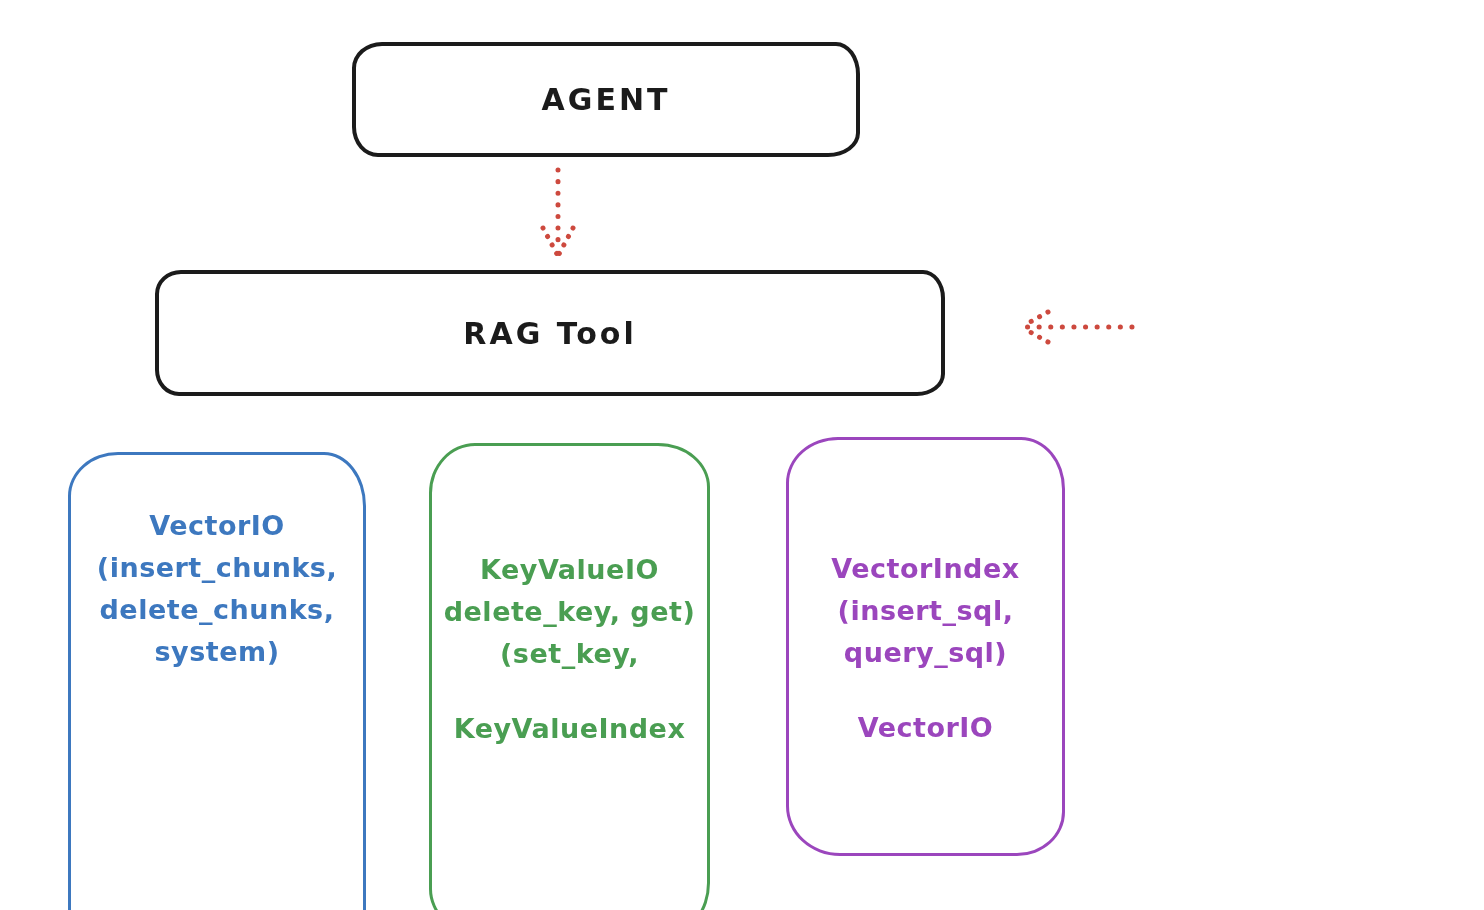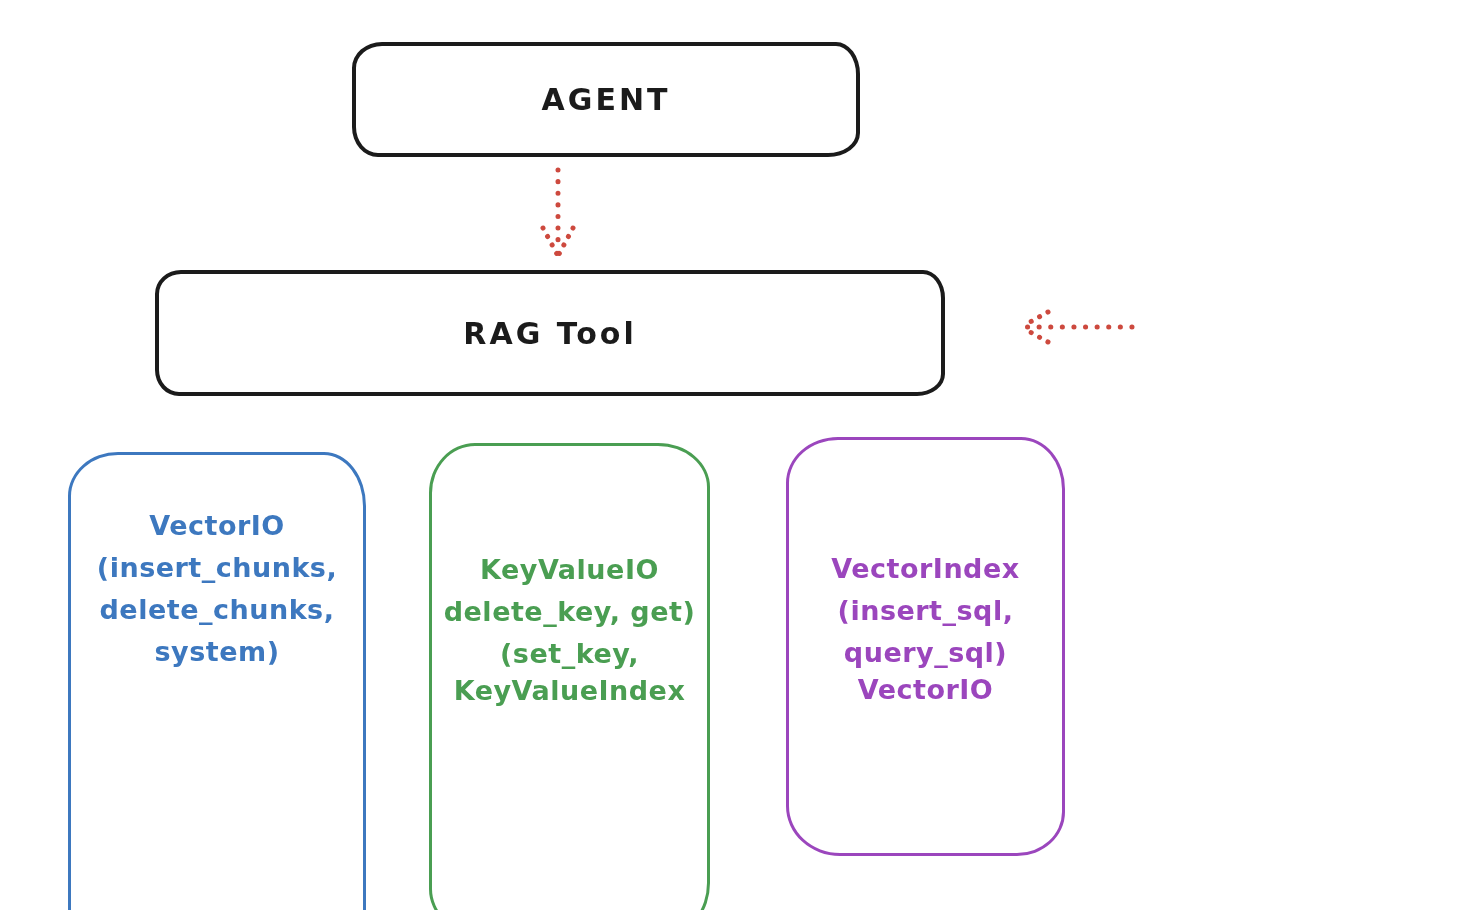--- a/index.html
+++ b/index.html
@@ -58,21 +58,21 @@
     left:786px;top:437px;width:279px;height:419px;
     border:3px solid var(--purple);color:var(--purple);
     border-radius:52px 44px 48px 54px / 46px 52px 44px 50px;
     padding-top:108px;
   }
   .backend .line{
     font-size:27px;font-weight:700;line-height:42px;letter-spacing:0.5px;
     white-space:nowrap;
   }
   .backend .index-label{
-    font-size:27px;font-weight:700;letter-spacing:0.5px;
+    margin-top:38px;font-size:27px;font-weight:700;letter-spacing:0.5px;
   }
   
   .annotation{
     position:absolute;left:1128px;top:282px;width:346px;
     color:var(--red);text-align:center;
   }
   .annotation .ann-line{
     font-size:27px;font-weight:700;line-height:36px;white-space:nowrap;
   }
   

